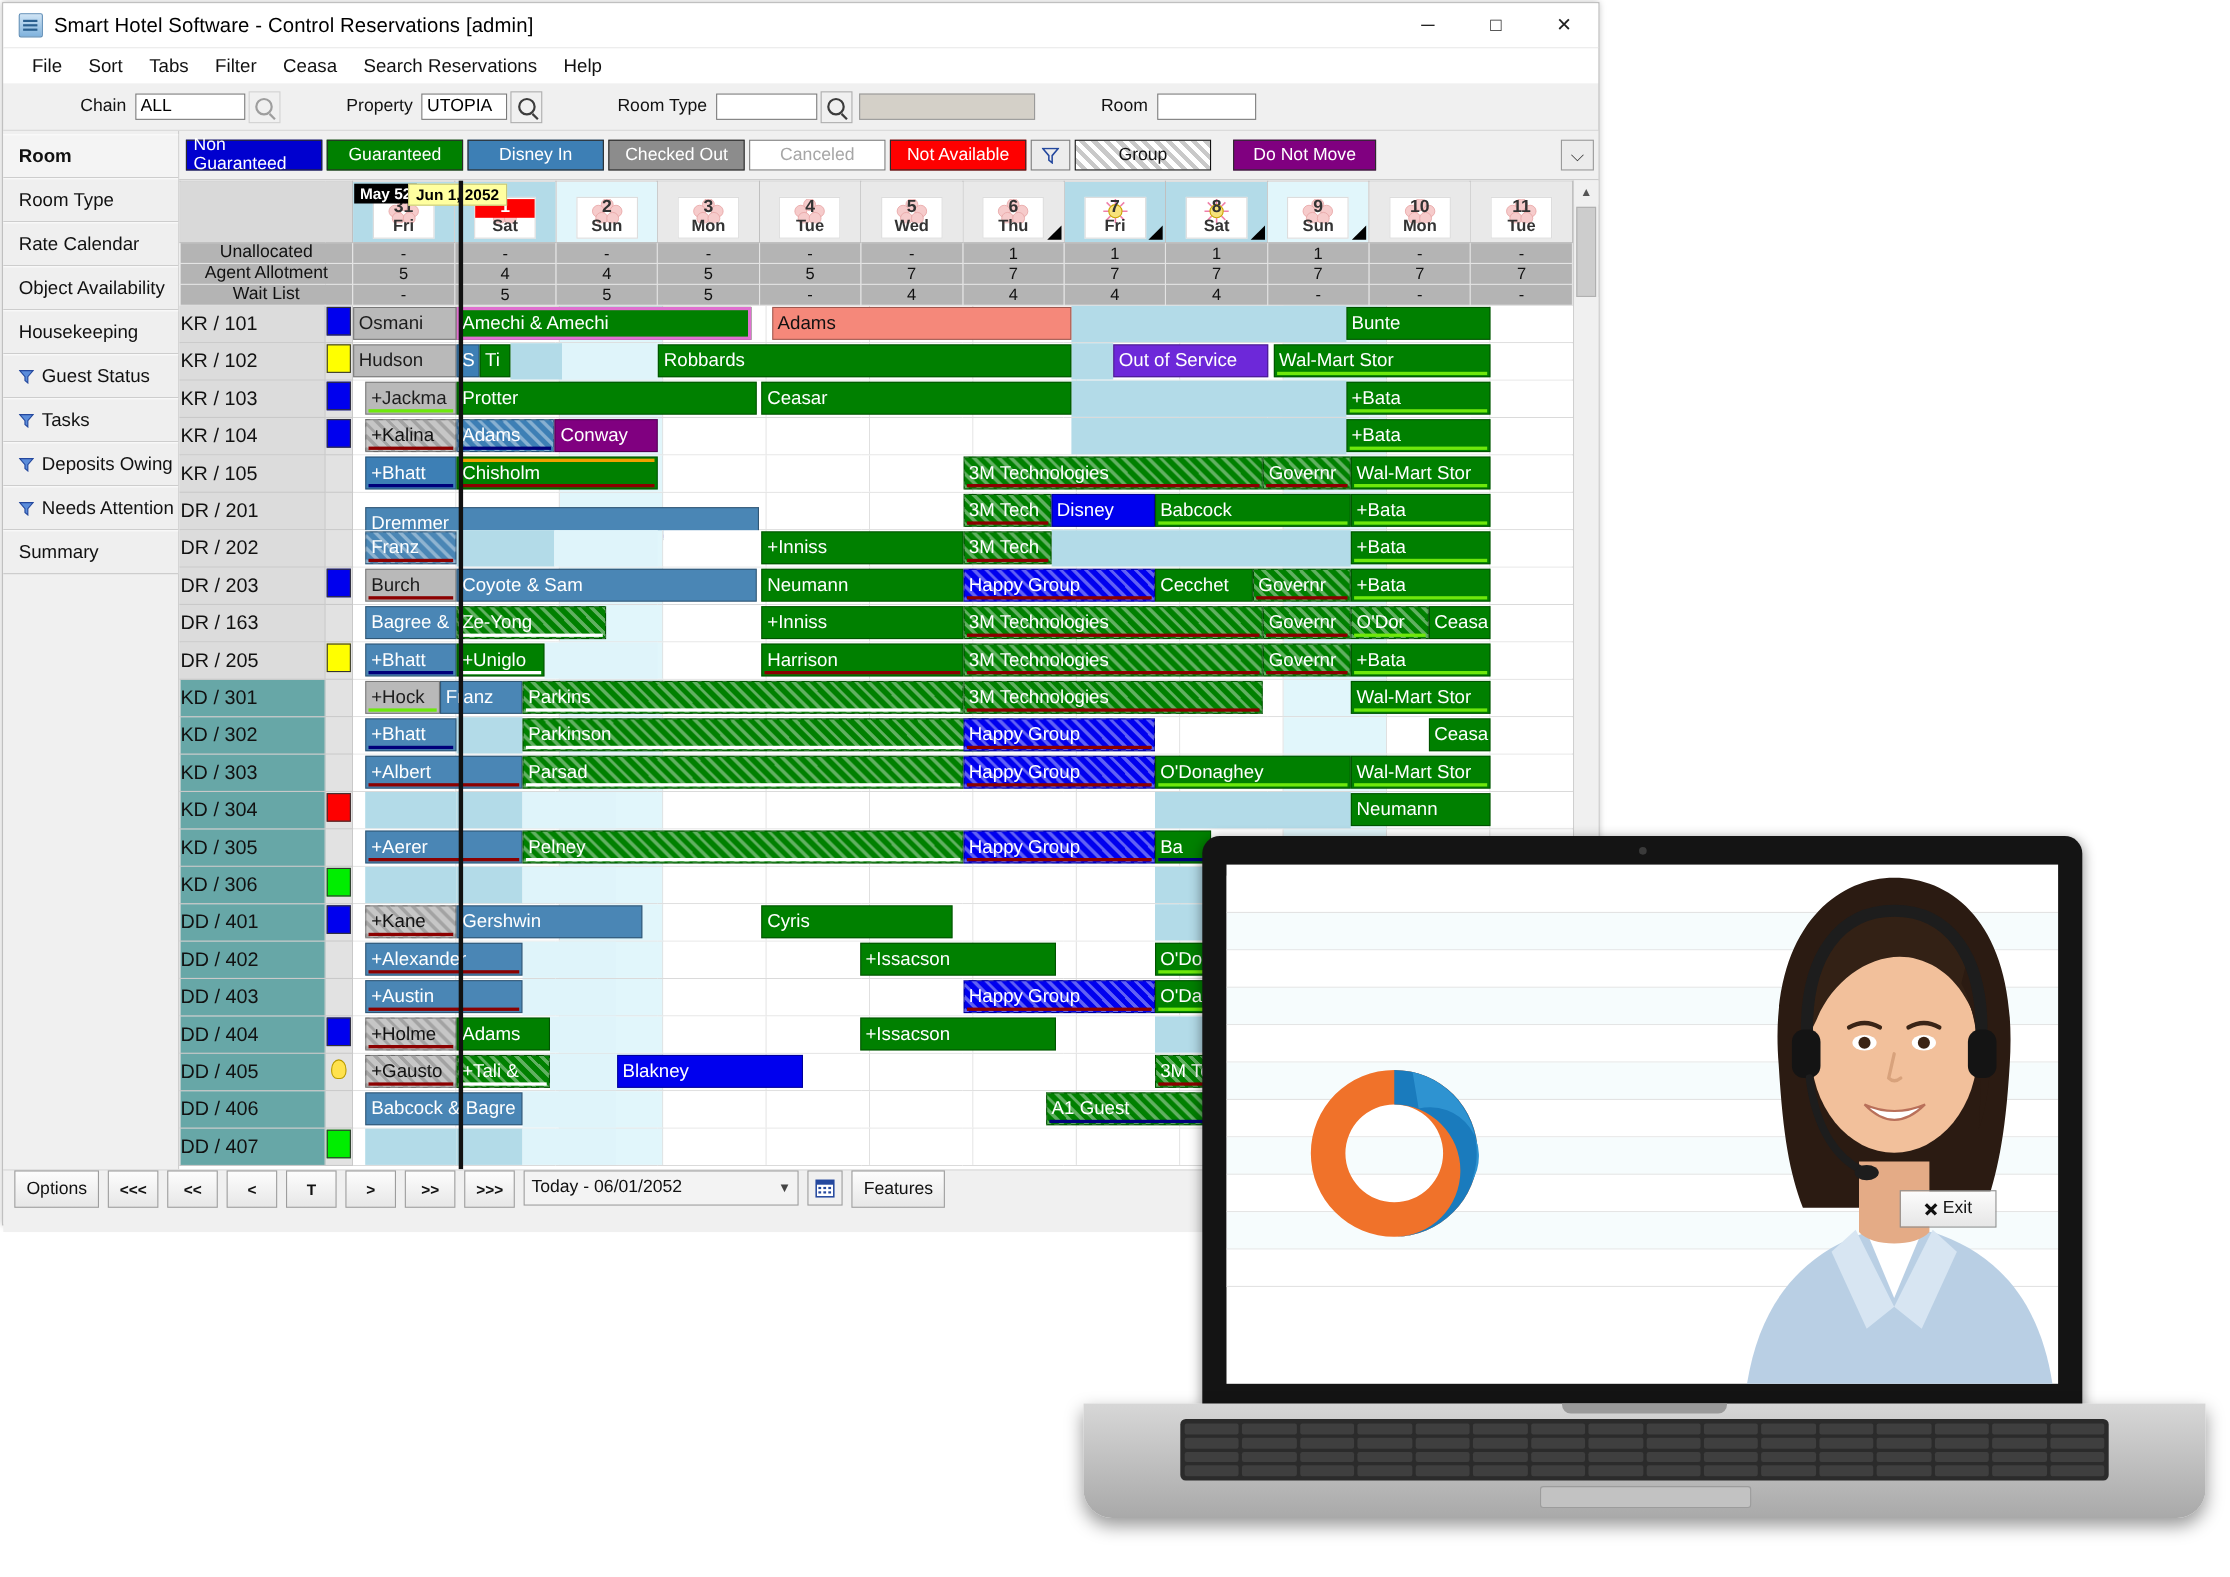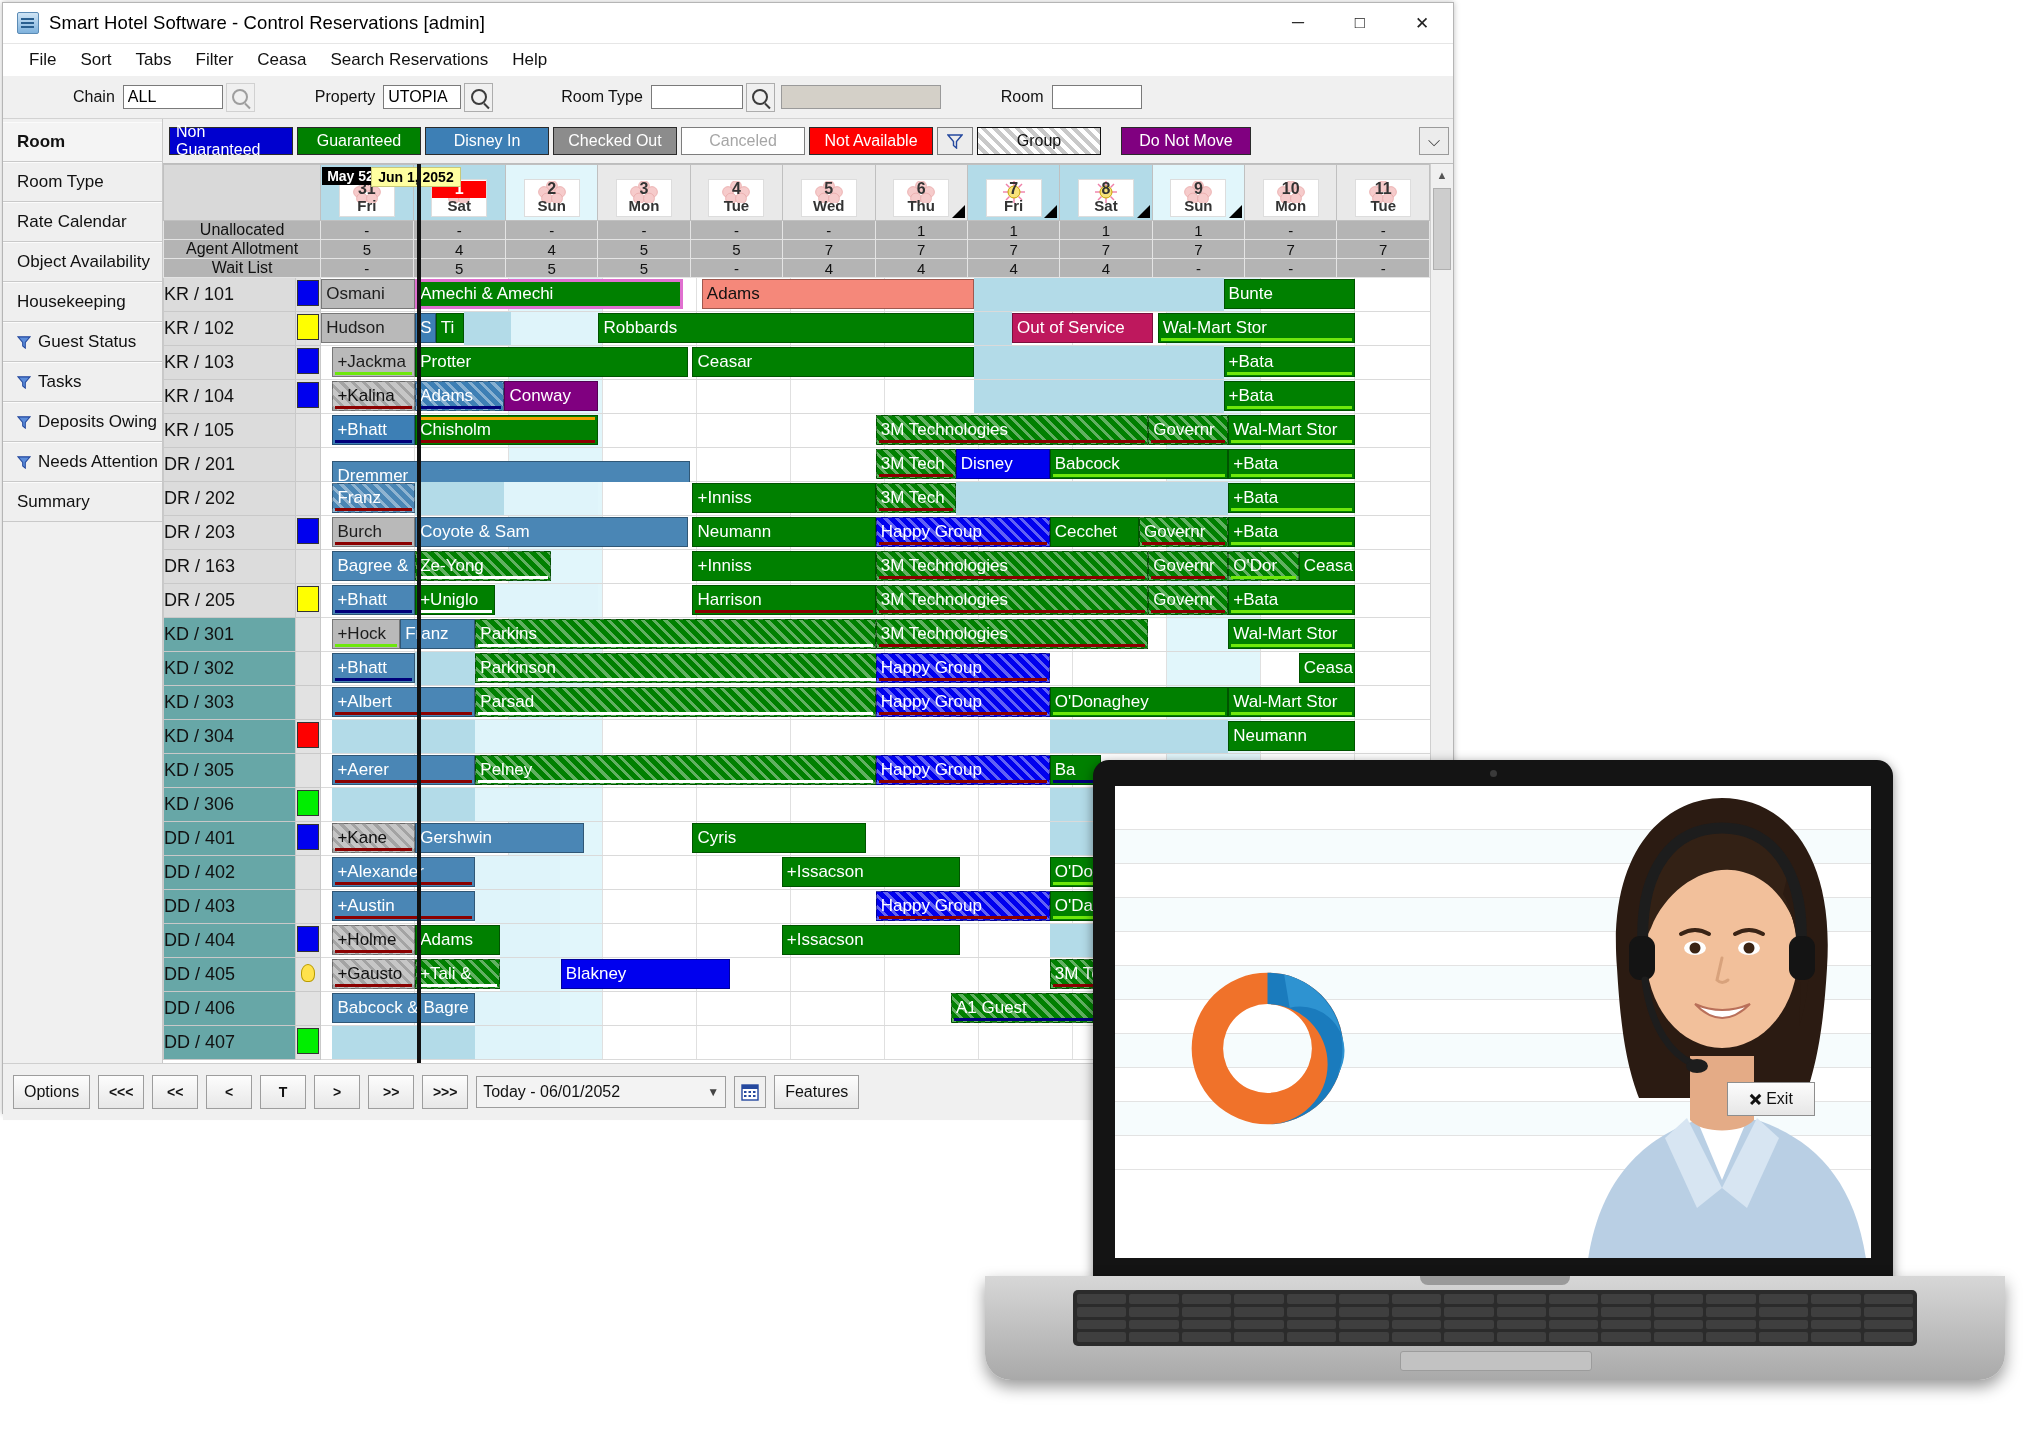--- a/index.html
+++ b/index.html
@@ -127,21 +127,21 @@
   .bar{position:absolute;top:1px;height:30px;box-sizing:border-box;
       display:flex;align-items:center;font-size:17px;color:#fff;
       padding-left:4px;white-space:nowrap;overflow:hidden;
       border:1px solid rgba(0,0,0,.35);}
   .bar.green{background:#008000;}
   .bar.blue{background:#0000ee;}
   .bar.navy{background:#3d7fb5;}
   .bar.steel{background:#4a86b5;}
   .bar.gray{background:#b9b9b9;color:#1d1d1d;}
   .bar.salmon{background:#f5887a;color:#111;}
-  .bar.red{background:#be185d;}
+  .bar.red{background:#6d28d9;}
   .bar.purple{background:#800080;}
   .bar.hatch{background-image:repeating-linear-gradient(45deg,
       rgba(255,255,255,.38) 0 3px,rgba(255,255,255,0) 3px 8px);}
   .bar.hatchgray{background:#c6c6c6;color:#111;
       background-image:repeating-linear-gradient(45deg,
       rgba(120,120,120,.45) 0 3px,rgba(255,255,255,0) 3px 8px);}
   .ul{position:absolute;left:2px;right:2px;bottom:1px;height:3px;}
   .ul.dred{background:#8b0000;} .ul.dblue{background:#00007a;}
   .ul.lgreen{background:#6ee80c;} .ul.white{background:#fff;}
   .sel{outline:3px solid #e070d0;outline-offset:-3px;}
@@ -155,21 +155,21 @@
 
   
   #vscroll{width:22px;flex:none;background:#f0f0f0;border-left:1px solid #cfcfcf;
       display:flex;flex-direction:column;align-items:center;}
   .sb-arrow{width:22px;height:22px;display:flex;align-items:center;justify-content:center;
       background:#f0f0f0;font-size:11px;color:#555;}
   #sb-thumb{width:16px;height:80px;background:#cdcdcd;border:1px solid #b0b0b0;margin-top:2px;}
   #sb-track{flex:1;width:100%;background:#f0f0f0;}
 
   
-  #bottom-bar{height:56px;display:flex;align-items:center;gap:8px;padding:0 10px;
+  #bottom-bar{height:56px;display:flex;gap:8px;padding:0 10px;
       background:#f0f0f0;border-top:1px solid #cfcfcf;}
   .tbtn{height:32px;min-width:34px;padding:0 10px;border:1px solid #9d9d9d;
       background:linear-gradient(#fdfdfd,#e7e7e7);font-size:16px;color:#111;
       display:flex;align-items:center;justify-content:center;font-family:inherit;}
   .tbtn.nav{min-width:30px;padding:0 7px;font-size:14px;font-weight:bold;}
   #date-select{height:32px;width:250px;border:1px solid #9d9d9d;background:#f3f3f3;
       display:flex;align-items:center;padding:0 6px;font-size:16px;color:#111;
       box-sizing:border-box;}
   #date-select .chev{margin-left:auto;font-size:12px;color:#444;}
   #cal-btn{width:30px;height:30px;border:1px solid #9d9d9d;background:#f0f0f0;

